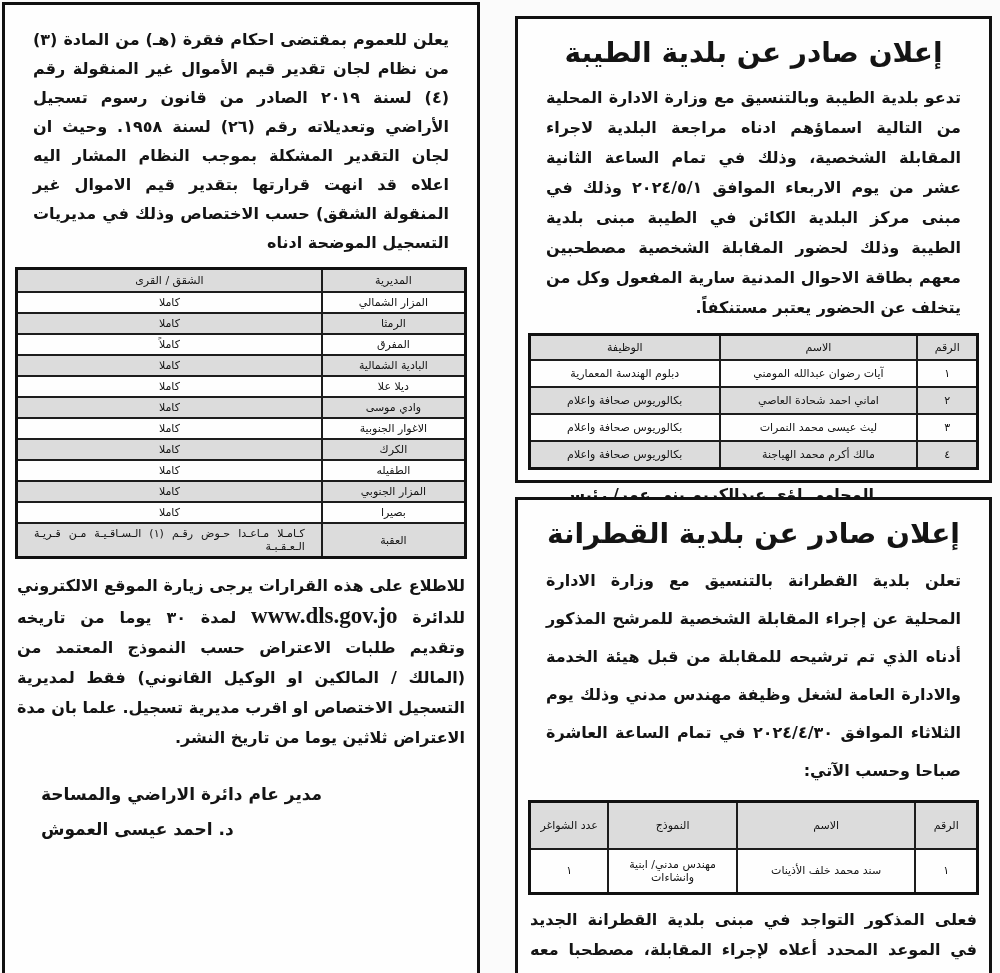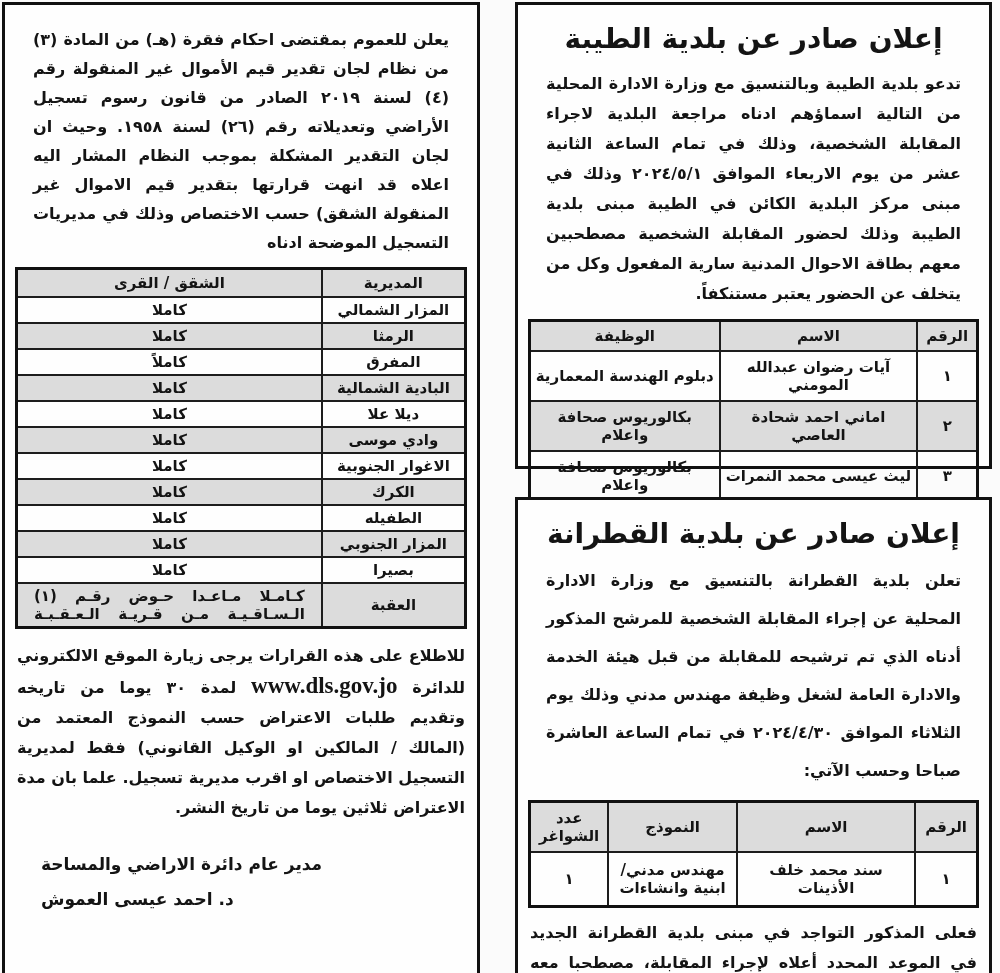--- a/index.html
+++ b/index.html
@@ -7,41 +7,41 @@
     width:1000px;height:973px;position:relative;overflow:hidden;
     background:#fbfbfb;color:#141414;
     font-family:"DejaVu Sans",sans-serif;font-weight:700;
     direction:rtl;
   }
   .box{
     position:absolute;background:#fefefe;border:3px solid #111;
     box-sizing:border-box;padding:6px 10px;
   }
   #land-box{left:2px;top:2px;width:478px;height:985px;}
-  #tayba-box{left:515px;top:2px;width:477px;height:467px;}
+  #tayba-box{left:515px;top:16px;width:477px;height:467px;}
   #qatrana-box{left:515px;top:497px;width:477px;height:490px;}
 
   .box-title{
     text-align:center;font-size:28px;line-height:1.42;
     margin:8px 0 6px;font-weight:700;
   }
   .intro{
     text-align:justify;font-size:16px;margin:14px 18px 10px;
   }
   #land-box .intro{line-height:29px;}
   #tayba-box .intro{line-height:30px;margin-top:10px;}
   #qatrana-box .intro{line-height:38px;margin-top:8px;}
 
   table{
     width:100%;border-collapse:collapse;border:3px solid #111;
     table-layout:fixed;
   }
   th,td{
     border:2px solid #1d1d1d;text-align:center;vertical-align:middle;
-    font-size:15px;font-weight:700;padding:4px 5px;color:#141414;
+    font-size:11px;font-weight:400;padding:4px 5px;color:#141414;
     overflow:hidden;
   }
   thead th{background:#dcdcdc;}
   tbody tr:nth-child(even) td{background:#dcdcdc;}
 
   #land-table th:nth-child(1),#land-table td:nth-child(1){width:31%;}
   #land-table th:nth-child(2),#land-table td:nth-child(2){width:69%;}
   #land-table td{padding:3px 5px;}
   #land-table tbody tr:last-child td:nth-child(2){
     text-align:justify;text-align-last:justify;padding:3px 16px;
@@ -50,21 +50,21 @@
   #tayba-table th:nth-child(1),#tayba-table td:nth-child(1){width:12%;}
   #tayba-table th:nth-child(2),#tayba-table td:nth-child(2){width:45%;}
   #tayba-table th:nth-child(3),#tayba-table td:nth-child(3){width:43%;}
   #tayba-table th{padding:5px 4px;}
   #tayba-table td{padding:6px 4px;}
 
   #qatrana-table th:nth-child(1),#qatrana-table td:nth-child(1){width:13%;}
   #qatrana-table th:nth-child(2),#qatrana-table td:nth-child(2){width:41%;}
   #qatrana-table th:nth-child(3),#qatrana-table td:nth-child(3){width:29%;}
   #qatrana-table th:nth-child(4),#qatrana-table td:nth-child(4){width:17%;}
-  #qatrana-table th{padding:6px 3px;}
+  #qatrana-table th{padding:16px 3px;}
   #qatrana-table td{padding:8px 3px;}
 
   .outro{
     text-align:justify;font-size:16px;line-height:30px;margin:12px 2px 0;
   }
   .url{
     font-family:"Liberation Serif",serif;font-size:23px;font-weight:700;
     white-space:nowrap;
   }
   .land-signature{

